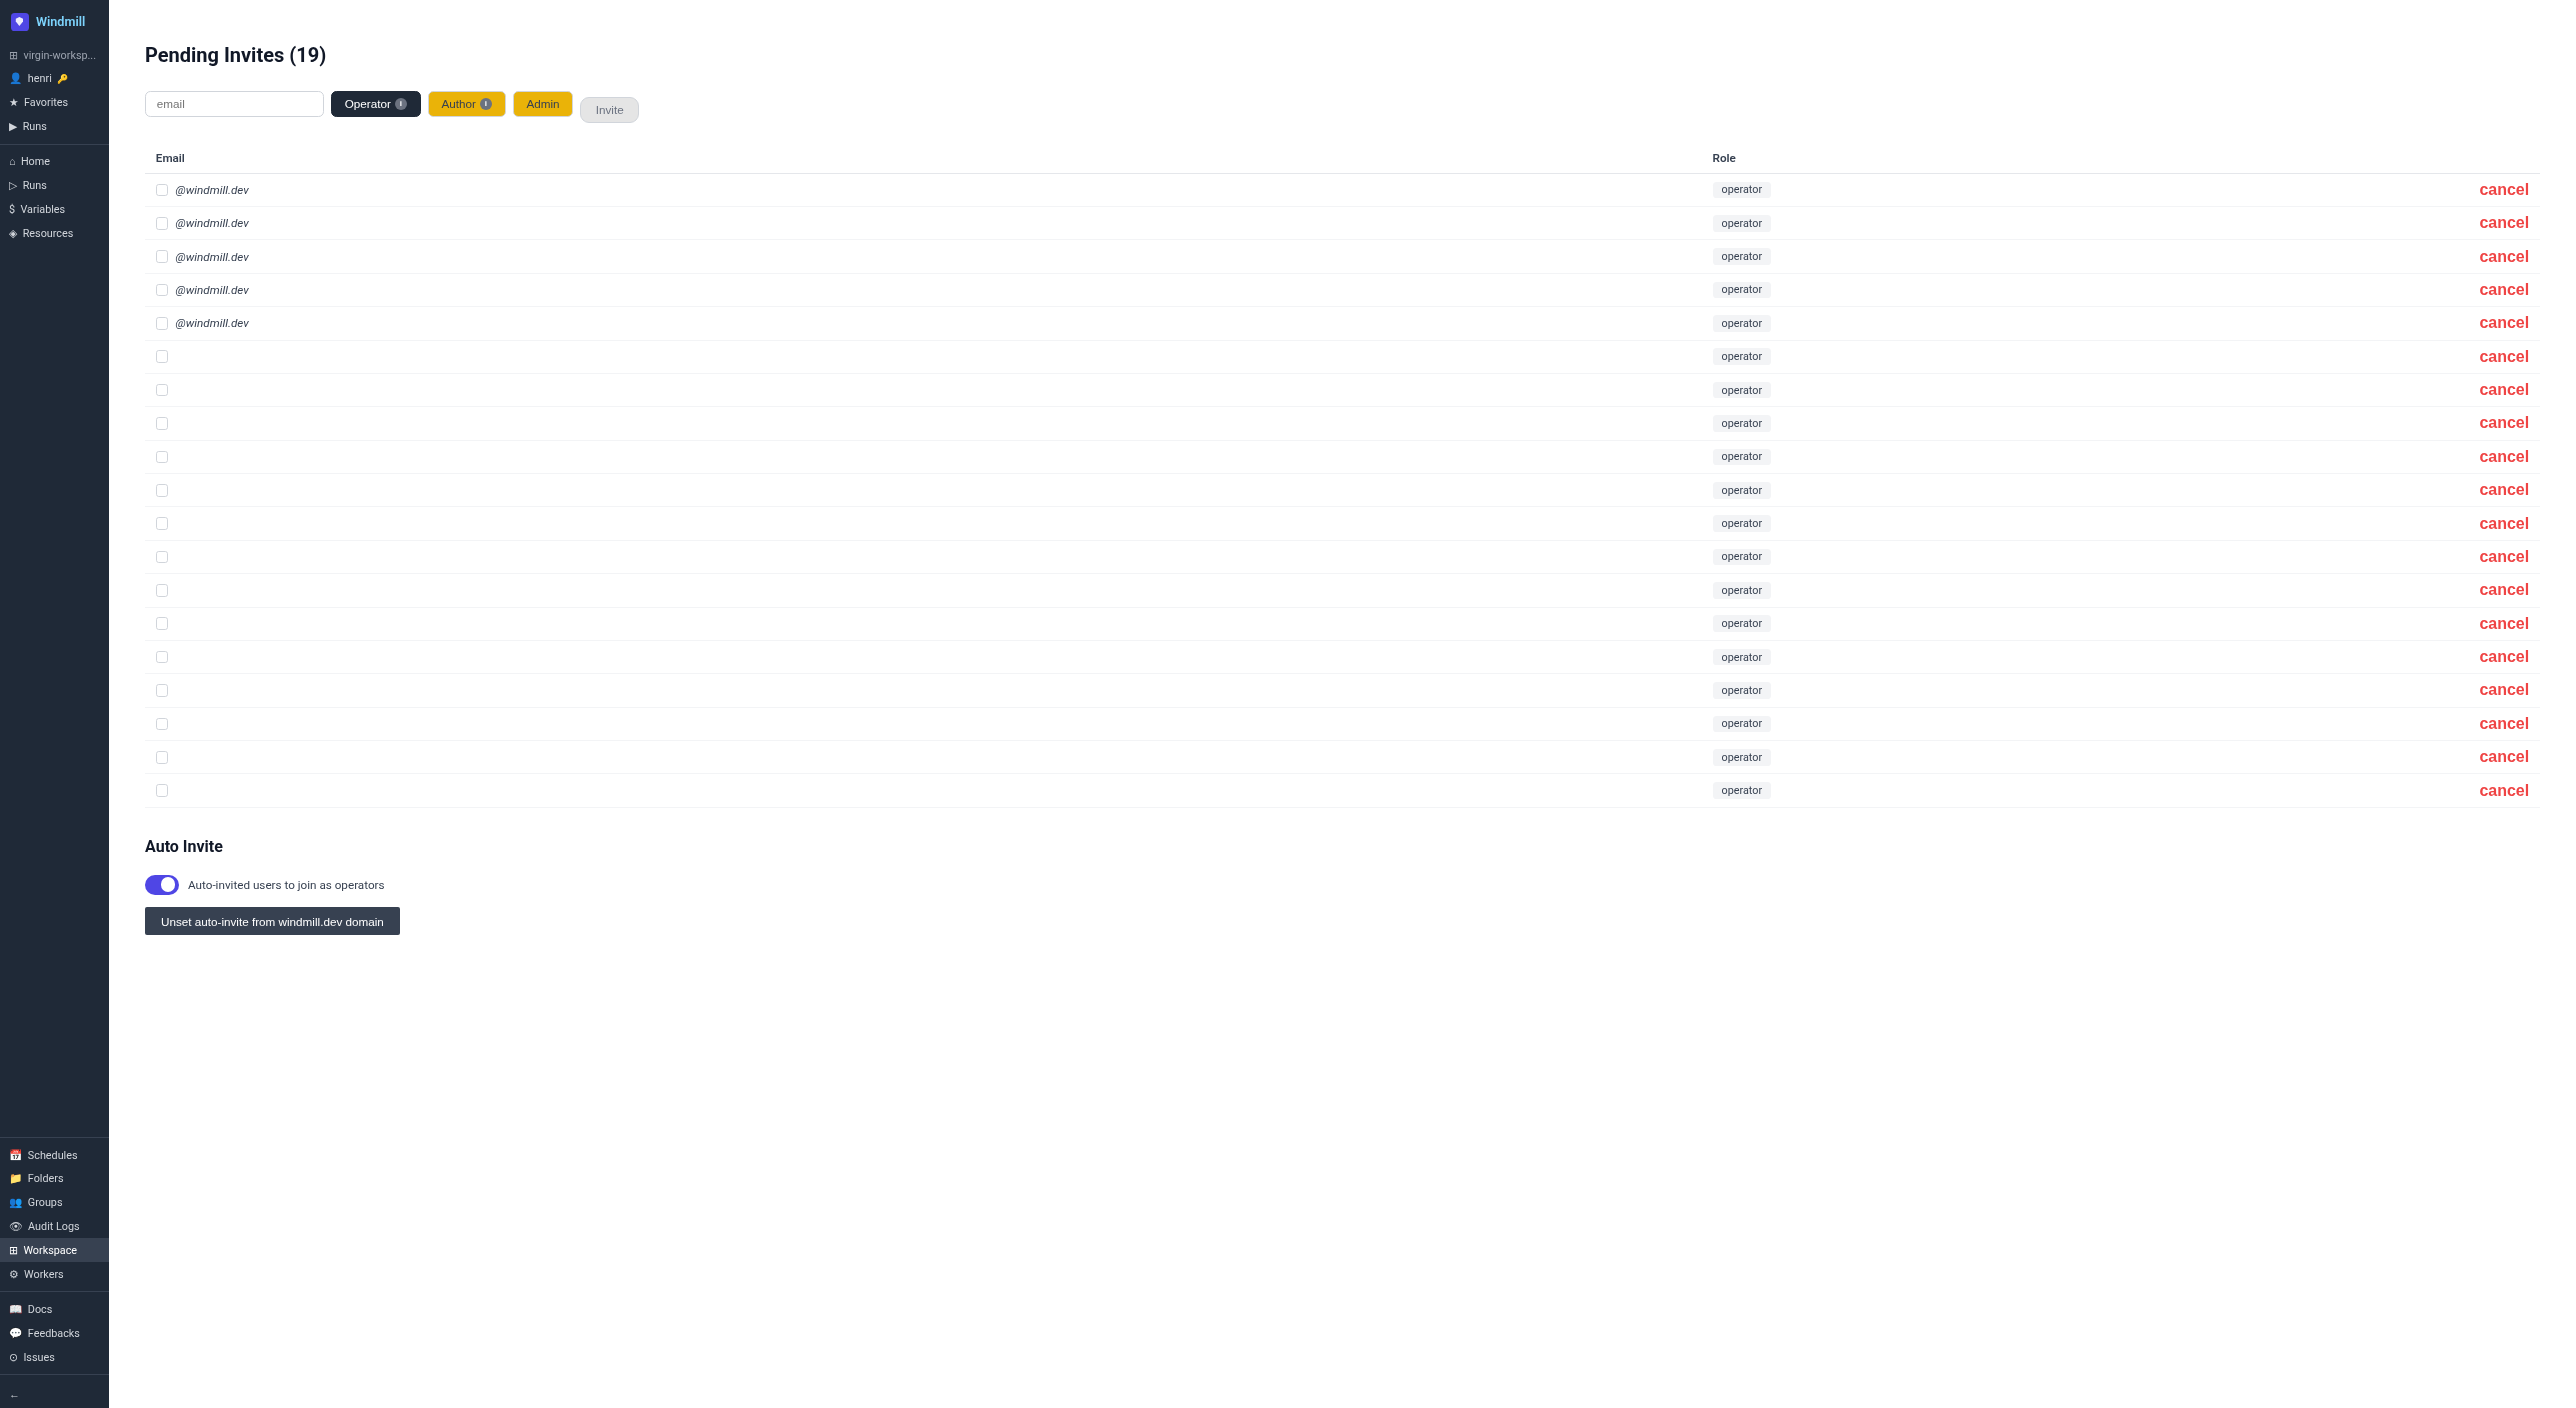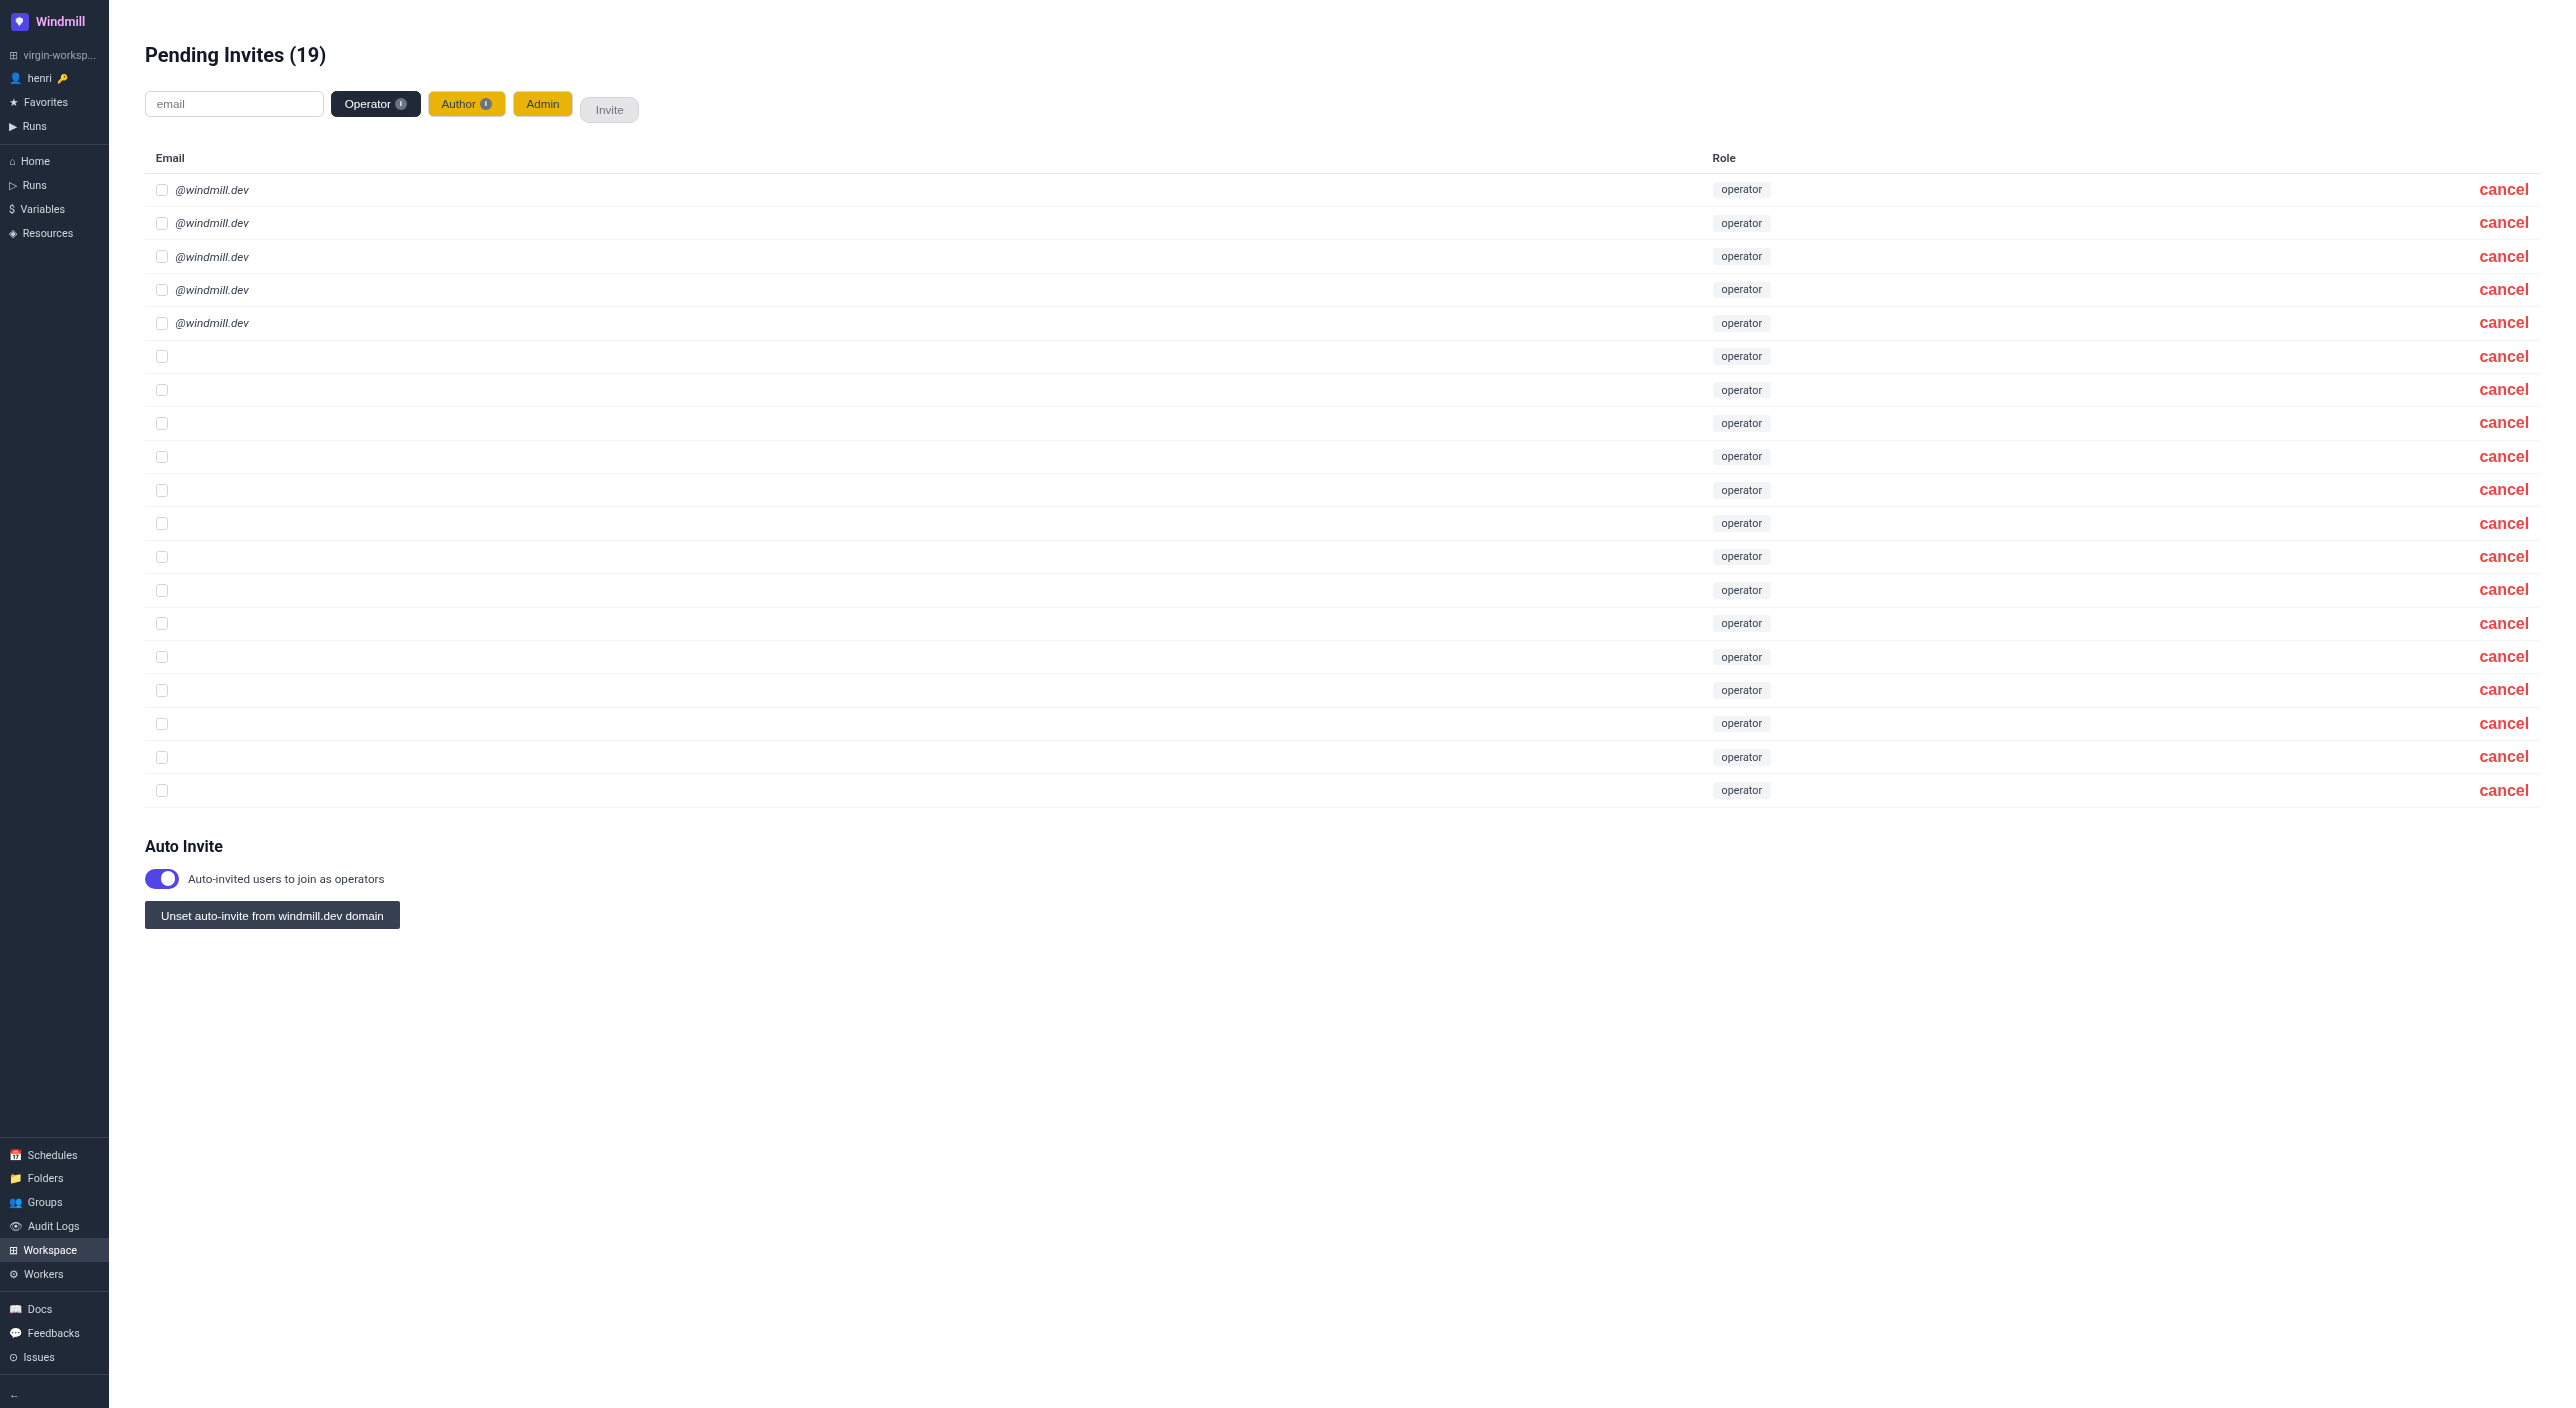--- a/index.html
+++ b/index.html
@@ -11,21 +11,21 @@
       background: #1f2937;
       color: #d1d5db;
       display: flex;
       flex-direction: column;
       flex-shrink: 0;
       height: 100vh;
       overflow-y: auto;
     }
     .sidebar-logo {
       display: flex; align-items: center; gap: 7.2px; padding: 12.6px 10.8px;
-      color: #f0abfc; font-weight: 600; font-size: 12.6px;
+      color: #7dd3fc; font-weight: 600; font-size: 12.6px;
     }
     .sidebar-logo-icon {
       width: 18px; height: 18px;
       background: #4f46e5; border-radius: 3.6px;
       display: flex; align-items: center; justify-content: center;
       font-size: 9px; color: #fff;
     }
     .sidebar-workspace {
       padding: 5.4px 9px; font-size: 10.8px; color: #9ca3af;
       display: flex; align-items: center; gap: 5.4px; cursor: pointer;
@@ -101,21 +101,21 @@
     .role-badge {
       display: inline-block; padding: 1.8px 9px; background: #f3f4f6;
       border-radius: 3.6px; font-size: 10.8px; color: #374151;
     }
     .cancel-btn {
       color: #ef4444; background: none; border: none; cursor: pointer; font-size: 16px; font-weight: 700;
     }
 
     
     .auto-invite-section { margin-top: 29px; }
-    .auto-invite-title { font-size: 16px; font-weight: 700; color: #111827; margin-bottom: 13px; }
+    .auto-invite-title { font-size: 16px; font-weight: 700; color: #111827; margin-bottom: 19px; }
     .toggle-row { display: flex; align-items: center; gap: 9px; margin-bottom: 12.6px; }
     .toggle {
       width: 34px; height: 20px; background: #4f46e5; border-radius: 10px;
       position: relative; cursor: pointer;
     }
     .toggle::after {
       content: ''; position: absolute; top: 2.7px; left: 16px;
       width: 14.4px; height: 14.4px; background: #fff; border-radius: 50%;
       transition: left 0.2s;
     }

